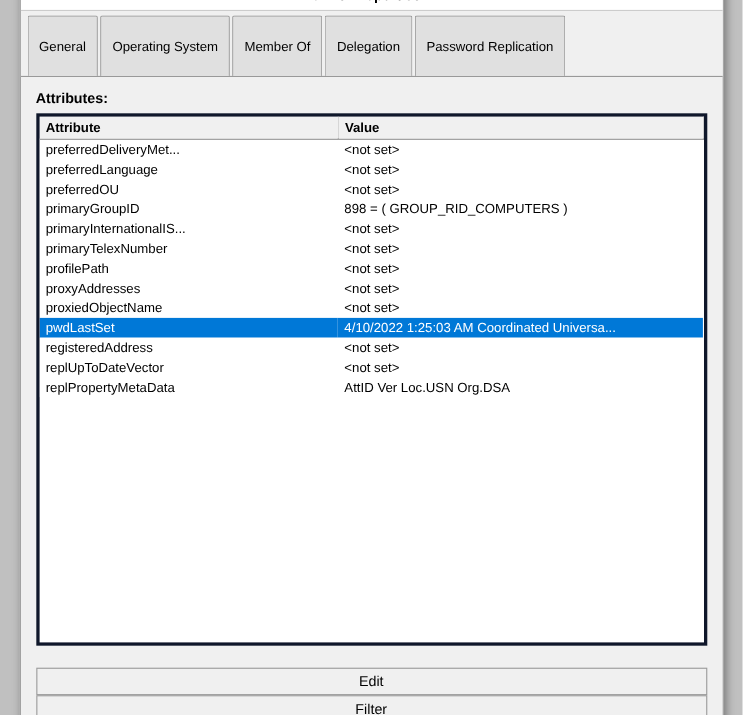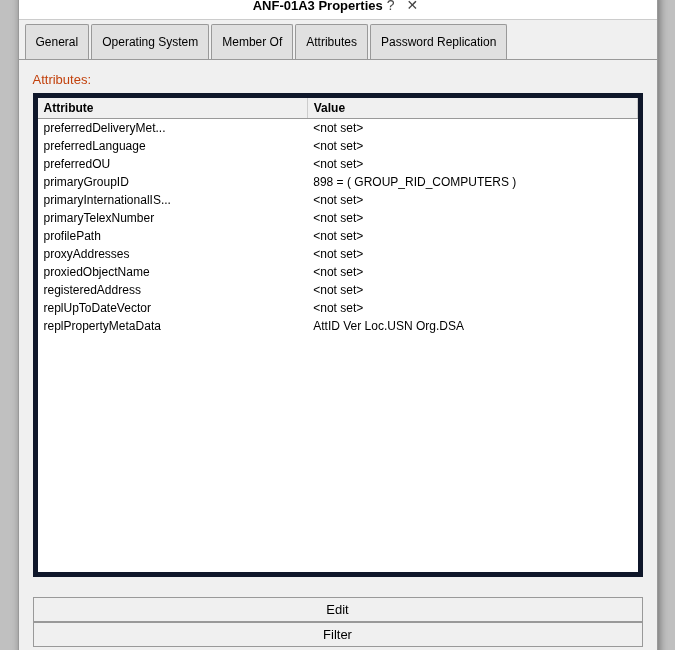--- a/index.html
+++ b/index.html
@@ -54,21 +54,21 @@
       flex-wrap: wrap;
       background: #f0f0f0;
       border-bottom: 1px solid #999;
       padding: 4px 6px 0 6px;
       gap: 2px;
     }
     .tab {
       background: #e0e0e0;
       border: 1px solid #999;
       border-bottom: none;
-      padding: 10px 10px;
+      padding: 20px 10px;
       cursor: pointer;
       font-size: 12px;
       color: #000;
       border-radius: 2px 2px 0 0;
       white-space: nowrap;
     }
     .tab.active {
       background: #f0f0f0;
       border-bottom: 1px solid #f0f0f0;
       font-weight: 600;
@@ -83,24 +83,25 @@
       padding: 4px 6px 0 6px;
       gap: 2px;
     }
     .content-area {
       padding: 12px 14px;
       flex: 1;
     }
     .attributes-label {
       font-size: 13px;
       margin-bottom: 6px;
-      color: #c2410c;
+      color: #000000;
+      font-weight: bold;
     }
     .table-container {
-      border: 5px solid #0f172a;
+      border: 3px solid #0f172a;
       background: #fff;
       overflow: hidden;
       position: relative;
       height: 484px;
     }
     .table-scroll {
       width: 100%;
       height: 100%;
       overflow-y: auto;
       overflow-x: auto;
@@ -165,21 +166,21 @@
     <div class="title-bar-controls">
       <button class="title-btn">?</button>
       <button class="title-btn">✕</button>
     </div>
   </div>
 
   <div class="tabs-row">
     <div class="tab">General</div>
     <div class="tab">Operating System</div>
     <div class="tab">Member Of</div>
-    <div class="tab">Attributes</div>
+    <div class="tab">Delegation</div>
     <div class="tab">Password Replication</div>
   </div>
 
 
   <div class="content-area">
     <div class="attributes-label">Attributes:</div>
     <div class="table-container">
       <div class="table-scroll">
         <table>
           <thead>
@@ -218,20 +219,24 @@
                 <td>&lt;not set&gt;</td>
               </tr>
               <tr>
                 <td>proxyAddresses</td>
                 <td>&lt;not set&gt;</td>
               </tr>
               <tr>
                 <td>proxiedObjectName</td>
                 <td>&lt;not set&gt;</td>
               </tr>
+              <tr class="selected">
+                <td>pwdLastSet</td>
+                <td>4/10/2022 1:25:03 AM Coordinated Universa...</td>
+              </tr>
               <tr>
                 <td>registeredAddress</td>
                 <td>&lt;not set&gt;</td>
               </tr>
               <tr>
                 <td>replUpToDateVector</td>
                 <td>&lt;not set&gt;</td>
               </tr>
               <tr>
                 <td>replPropertyMetaData</td>

